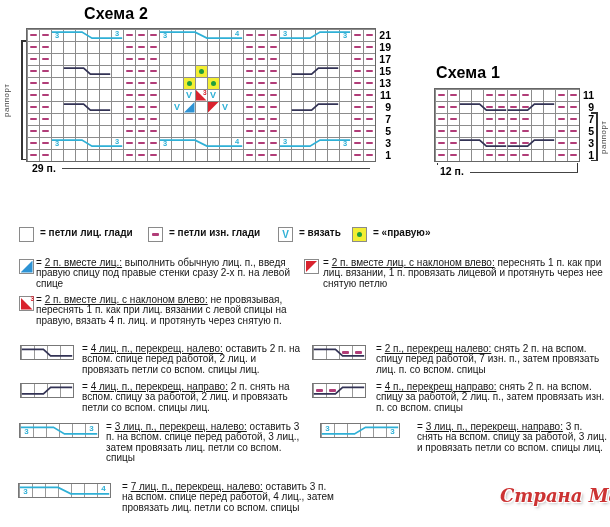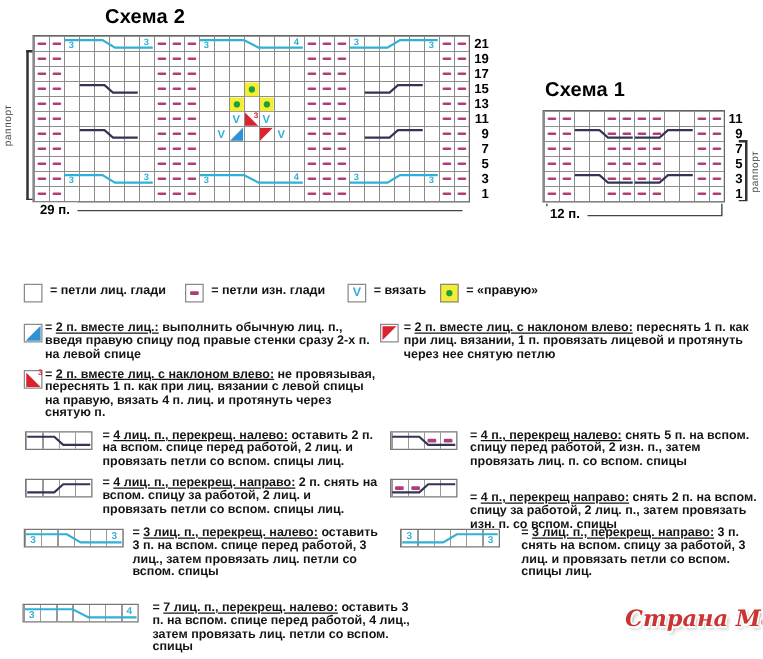--- a/index.html
+++ b/index.html
@@ -32,21 +32,21 @@
   .blab span{background:#fff;padding:0 6px;}
   .hline{position:absolute;height:1px;background:#444;z-index:2;}
   .vline{position:absolute;width:1.5px;background:#333;}
   .htick{position:absolute;height:1.5px;background:#333;}
   .rap{position:absolute;font-size:8px;color:#444;writing-mode:vertical-rl;
       transform:rotate(180deg);text-align:center;letter-spacing:.5px;}
 
   .leg-head{position:absolute;left:19px;top:200px;font-size:19px;font-weight:800;color:#000;letter-spacing:.2px;}
   .leg-item{position:absolute;}
   .leg-sym{position:absolute;}
-  .leg-text{position:absolute;font-size:10px;line-height:10.4px;font-weight:bold;color:#151515;}
+  .leg-text{position:absolute;font-size:10px;line-height:10.4px;font-weight:normal;color:#151515;}
   .leg-text .term{text-decoration:underline;text-underline-offset:1px;}
   .box13{position:relative;width:13px;height:13px;border:1px solid #8a8a8a;background:#fff;}
   .yov{position:absolute;left:0;top:0;width:13px;height:13px;line-height:14px;text-align:center;
       font-weight:bold;font-size:10px;color:var(--cyan);}
   .lcable{position:relative;border:1px solid #777;background-color:#fff;
       background-image:repeating-linear-gradient(to right,#999 0 1px,transparent 1px 13px);}
   .cablab13{position:absolute;width:13px;text-align:center;font-size:8px;line-height:8px;
       font-weight:bold;color:var(--cyan);}
   .row1-item{position:absolute;display:flex;align-items:flex-start;gap:6px;}
   .row1-label{font-size:10px;font-weight:bold;white-space:nowrap;}
@@ -405,33 +405,33 @@
       <div class="leg-item">
         <div class="leg-sym" style="left: 312px; top: 345px;">
           <div class="lcable" style="width: 52px; height: 13px;">
             <div class="purl" style="left: 29px; top: 5.3px;"></div>
             <div class="purl" style="left: 42px; top: 5.3px;"></div>
             <svg width="52" height="13" style="position: absolute; left: 0px; top: 0px; overflow: visible;">
               <polyline points="0.8,3.38 22.4,3.38 29.6,9.88 51.2,9.88" fill="none" stroke="#333355" stroke-width="1.7"></polyline>
             </svg>
           </div>
         </div>
-        <div class="leg-text" style="left: 376px; top: 344px; width: 233px;"><span>= </span><span class="term">4 п., перекрещ налево:</span><span> снять 5 п. на вспом. спицу перед работой, 2 изн. п., затем провязать лиц. п. со вспом. спицы</span></div>
+        <div class="leg-text" style="left: 376px; top: 344px; width: 233px;"><span>= </span><span class="term">2 п., перекрещ налево:</span><span> снять 2 п. на вспом. спицу перед работой, 7 изн. п., затем провязать лиц. п. со вспом. спицы</span></div>
       </div>
       <div class="leg-item">
         <div class="leg-sym" style="left: 312px; top: 383px;">
           <div class="lcable" style="width: 52px; height: 13px;">
             <div class="purl" style="left: 3px; top: 5.3px;"></div>
             <div class="purl" style="left: 16px; top: 5.3px;"></div>
             <svg width="52" height="13" style="position: absolute; left: 0px; top: 0px; overflow: visible;">
               <polyline points="0.8,9.88 22.4,9.88 29.6,3.38 51.2,3.38" fill="none" stroke="#333355" stroke-width="1.7"></polyline>
             </svg>
           </div>
         </div>
-        <div class="leg-text" style="left: 376px; top: 382px; width: 233px; margin-top: 12px;"><span>= </span><span class="term">4 п., перекрещ направо:</span><span> снять 2 п. на вспом. спицу за работой, 2 лиц. п., затем провязать изн. п. со вспом. спицы</span></div>
+        <div class="leg-text" style="left: 376px; top: 382px; width: 233px;"><span>= </span><span class="term">4 п., перекрещ направо:</span><span> снять 2 п. на вспом. спицу за работой, 2 лиц. п., затем провязать изн. п. со вспом. спицы</span></div>
       </div>
       <div class="leg-item">
         <div class="leg-sym" style="left: 19px; top: 423px;">
           <div class="lcable" style="width: 78px; height: 13px;">
             <svg width="78" height="13" style="position: absolute; left: 0px; top: 0px; overflow: visible;">
               <polyline points="0.8,3.38 33.5,3.38 44.5,9.88 77.2,9.88" fill="none" stroke="#2fb0d6" stroke-width="1.7"></polyline>
             </svg>
             <div class="cablab13" style="left: 0px; top: 4px;">3</div>
             <div class="cablab13" style="left: 65px; top: 1px;">3</div>
           </div>

